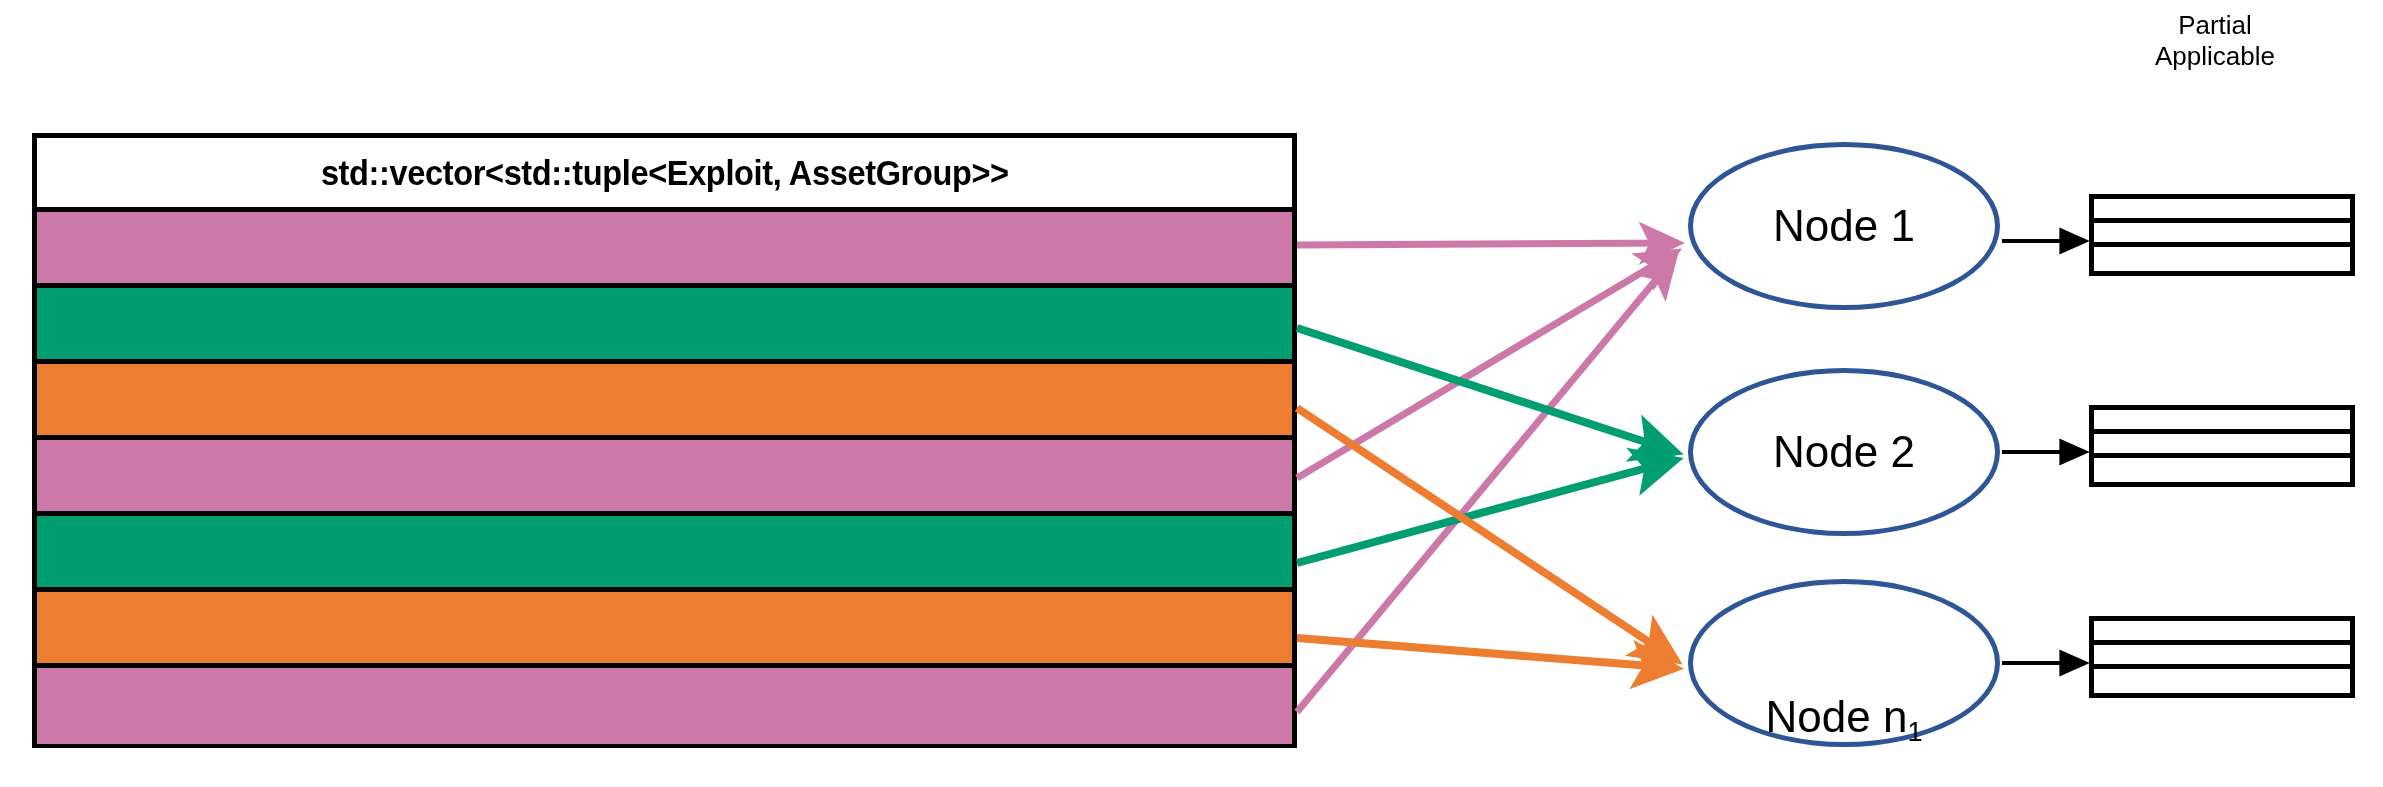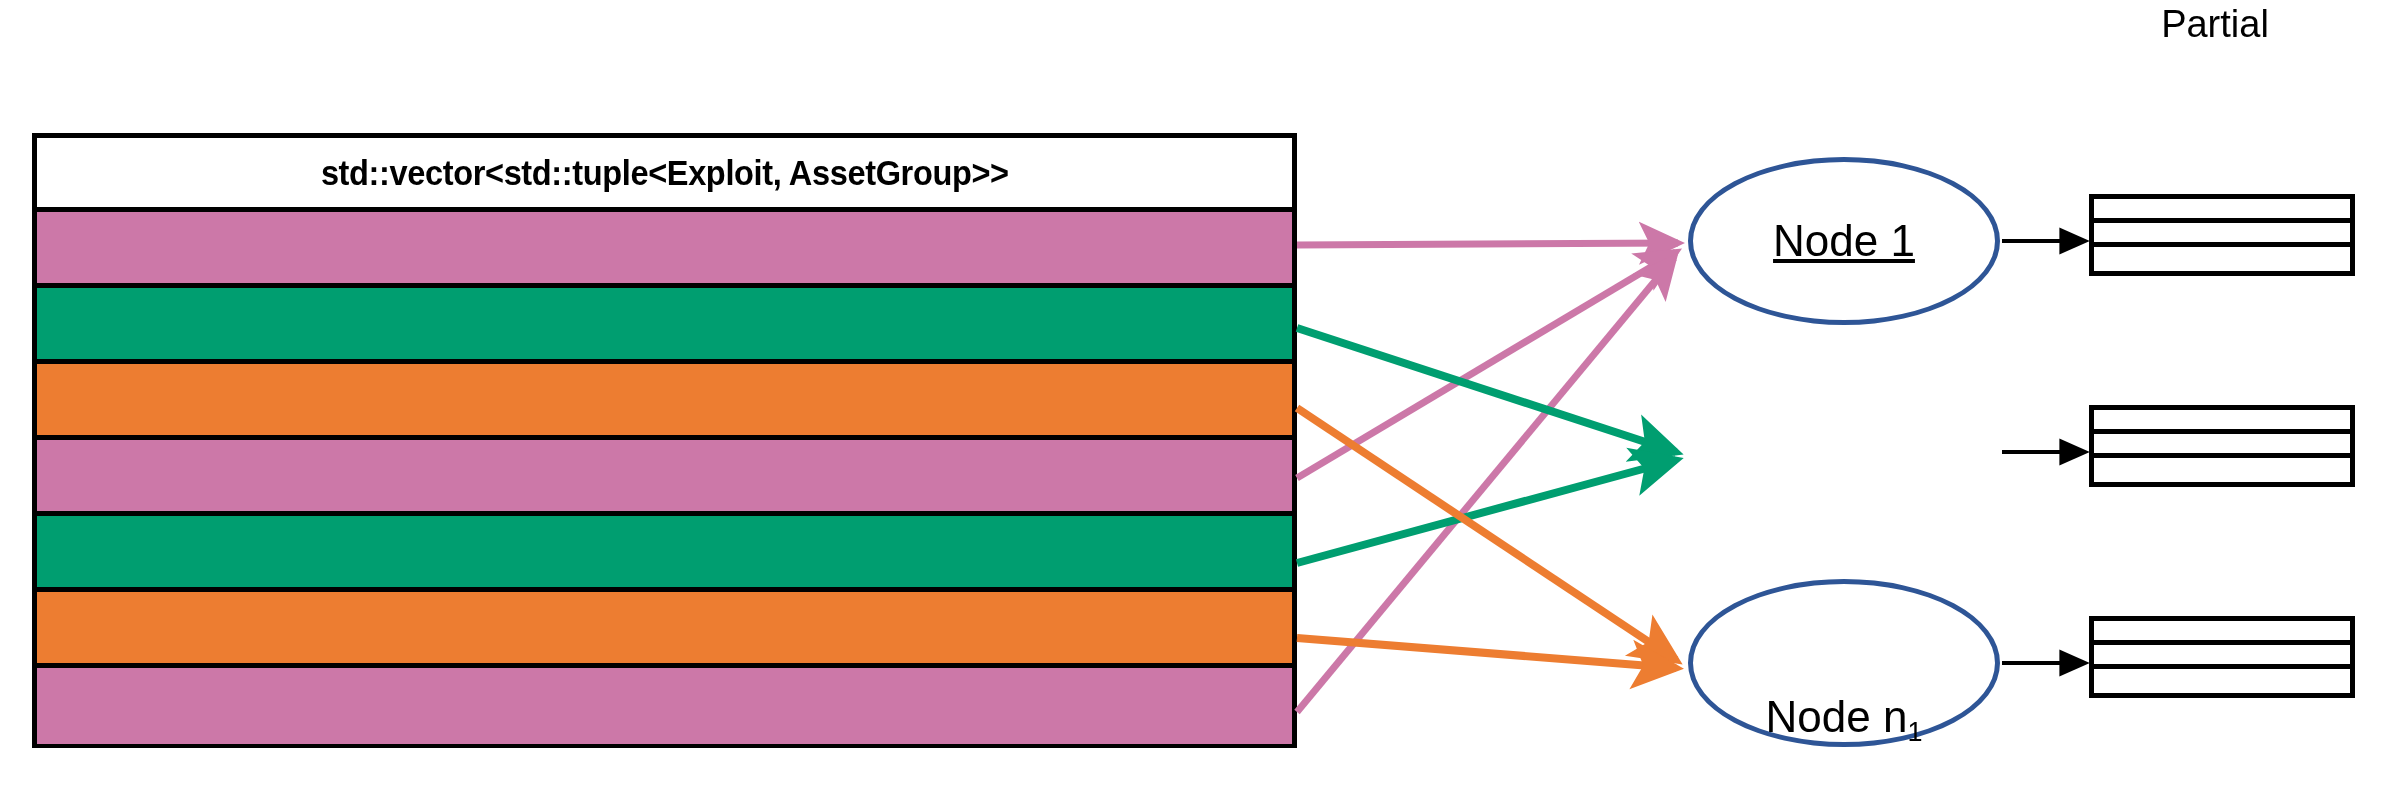--- a/index.html
+++ b/index.html
@@ -23,22 +23,22 @@
         display:flex;align-items:center;justify-content:center;}
   .node .nlabel{font-size:44px;color:#000;font-family:"Liberation Sans",sans-serif;white-space:nowrap;}
   .node .nlabel sub{font-size:27px;vertical-align:baseline;position:relative;top:9px;}
 
   
   .pvec{position:absolute;width:266px;box-sizing:border-box;border:5px solid #000;background:#fff;}
   .pcell{height:24px;box-sizing:border-box;border-bottom:5px solid #000;background:#fff;}
   .pcell:last-child{border-bottom:none;}
 
   
-  #pv-title{position:absolute;left:2065px;top:2px;width:300px;text-align:center;
-            font-size:38px;line-height:1.18;color:#000;font-family:"Liberation Sans",sans-serif;}
+  #pv-title{position:absolute;left:2065px;top:10px;width:300px;text-align:center;
+            font-size:26px;line-height:1.18;color:#000;font-family:"Liberation Sans",sans-serif;}
   #pv-title div{white-space:nowrap;}
 
   
   #edges{position:absolute;left:0;top:0;width:2383px;height:787px;pointer-events:none;}
 </style>
 </head>
 <body>
 
 <div id="stage">
 
@@ -79,33 +79,39 @@
     <line x1="1297" y1="563" x2="1676" y2="460" stroke="#009E70" stroke-width="8" marker-end="url(#ah-green)"></line>
 
     <line x1="1297" y1="408" x2="1676" y2="660" stroke="#ED7D31" stroke-width="8" marker-end="url(#ah-orange)"></line>
     <line x1="1297" y1="638" x2="1676" y2="668" stroke="#ED7D31" stroke-width="8" marker-end="url(#ah-orange)"></line>
 
     <line x1="2002" y1="241" x2="2085" y2="241" stroke="#000" stroke-width="4" marker-end="url(#ah-black)"></line>
     <line x1="2002" y1="452" x2="2085" y2="452" stroke="#000" stroke-width="4" marker-end="url(#ah-black)"></line>
     <line x1="2002" y1="663" x2="2085" y2="663" stroke="#000" stroke-width="4" marker-end="url(#ah-black)"></line>
   </svg>
 
-  <div class="node" id="node-1" style="left:1688px;top:157px;text-decoration:underline;">
+  <div class="node" id="node-1" style="left:1688px;top:142px;">
     <span class="nlabel">
       <span>Node 1</span>
+    </span>
+  </div>
+  <div class="node" id="node-2" style="left:1688px;top:368px;">
+    <span class="nlabel">
+      <span>Node 2</span>
     </span>
   </div>
   <div class="node" id="node-3" style="left:1688px;top:579px;align-items:flex-end;">
     <span class="nlabel">
       <span>Node n</span><sub>1</sub>
     </span>
   </div>
 
   <div id="pv-title">
     <div>Partial</div>
+    <div>Applicable</div>
   </div>
 
   <div class="pvec" id="pvec-1" style="left:2089px;top:194px;">
     <div class="pcell"></div>
     <div class="pcell"></div>
     <div class="pcell"></div>
   </div>
   <div class="pvec" id="pvec-2" style="left:2089px;top:405px;">
     <div class="pcell"></div>
     <div class="pcell"></div>

